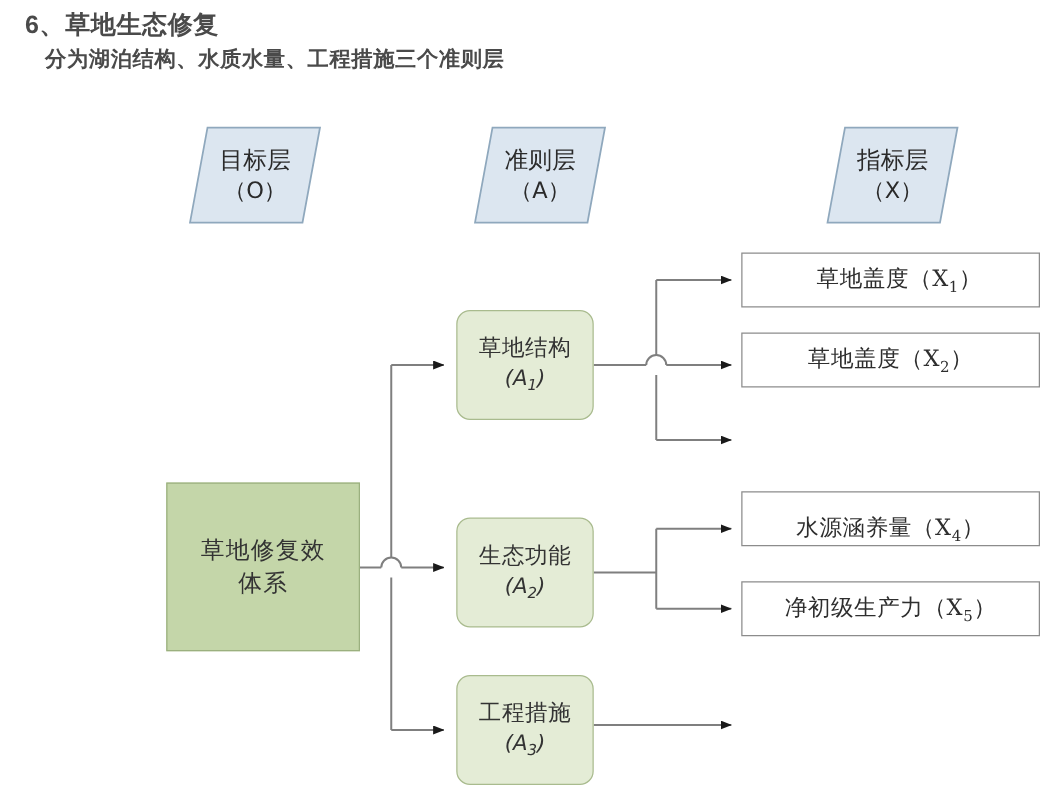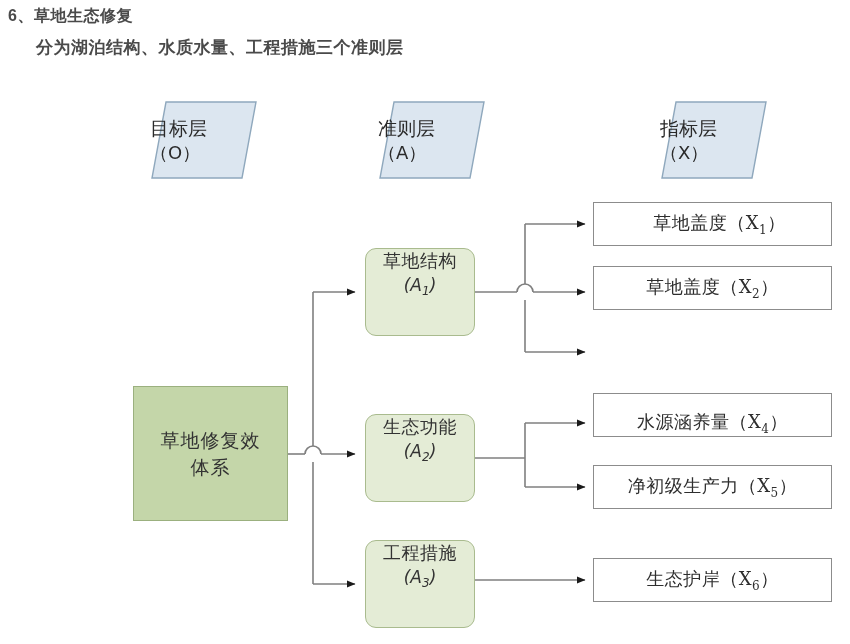--- a/index.html
+++ b/index.html
@@ -5,32 +5,32 @@
   html,body{margin:0;padding:0;}
   body{
     width:850px;height:644px;background:#ffffff;
     font-family:"Liberation Sans",sans-serif;
     position:relative;overflow:hidden;
   }
   #stage{position:absolute;left:0;top:0;width:850px;height:644px;}
 
   
   .heading{position:absolute;color:#4a4a4a;font-weight:bold;letter-spacing:0.5px;white-space:nowrap;}
-  #heading-line-1{left:8px;top:6px;font-size:16px;}
+  #heading-line-1{left:20px;top:6px;font-size:20px;}
   #heading-line-2{left:36px;top:36px;font-size:17px;}
 
   
   #connectors{position:absolute;left:0;top:0;width:850px;height:644px;}
 
   
   .layer-header{position:absolute;width:108px;height:80px;}
   .layer-header .plg{position:absolute;left:0;top:0;width:108px;height:80px;}
   .layer-header .lbl{
     position:absolute;left:0;top:0;width:108px;height:80px;
-    display:flex;flex-direction:column;align-items:flex-start;justify-content:center;
+    display:flex;flex-direction:column;align-items:center;justify-content:center;
     font-family:"DejaVu Sans","Liberation Sans",sans-serif;
     font-size:19px;color:#2a2a2a;line-height:1.28;text-align:center;
   }
   .layer-header .lbl .sub{font-size:18px;}
   #layer-header-o{left:150px;top:100px;}
   #layer-header-a{left:378px;top:100px;}
   #layer-header-x{left:660px;top:100px;}
 
   
   #goal-box{
@@ -42,21 +42,21 @@
   #goal-box .txt{
     font-family:"DejaVu Serif","Liberation Serif",serif;
     font-size:19px;color:#333333;line-height:1.42;text-align:center;
     letter-spacing:1px;
   }
 
   
   .criterion-box{
     position:absolute;width:110px;height:88px;
     background:#e4ecd6;border:1px solid #a9bb8e;border-radius:11px;
-    display:flex;flex-direction:column;align-items:center;justify-content:flex-start;
+    display:flex;flex-direction:column;align-items:center;justify-content:center;
     box-sizing:border-box;
   }
   .criterion-box .name{
     font-family:"DejaVu Serif","Liberation Serif",serif;
     font-size:18px;color:#333333;line-height:1.3;letter-spacing:0.5px;
   }
   .criterion-box .code{
     font-family:"DejaVu Sans","Liberation Sans",sans-serif;
     font-size:17px;color:#333333;line-height:1.35;margin-top:2px;font-style:italic;
   }
@@ -185,17 +185,14 @@
   </div>
   <div class="indicator-box" id="indicator-box-x2">
     <div class="txt"><span>草地盖度</span><span>（X</span><sub>2</sub><span>）</span></div>
   </div>
   <div class="indicator-box" id="indicator-box-x4">
     <div class="txt"><span>水源涵养量</span><span>（X</span><sub>4</sub><span>）</span></div>
   </div>
   <div class="indicator-box" id="indicator-box-x5">
     <div class="txt"><span>净初级生产力</span><span>（X</span><sub>5</sub><span>）</span></div>
   </div>
-  <div class="indicator-box" id="indicator-box-x6">
-    <div class="txt"><span>生态护岸</span><span>（X</span><sub>6</sub><span>）</span></div>
-  </div>
 
 </div>
 
 </body></html>

